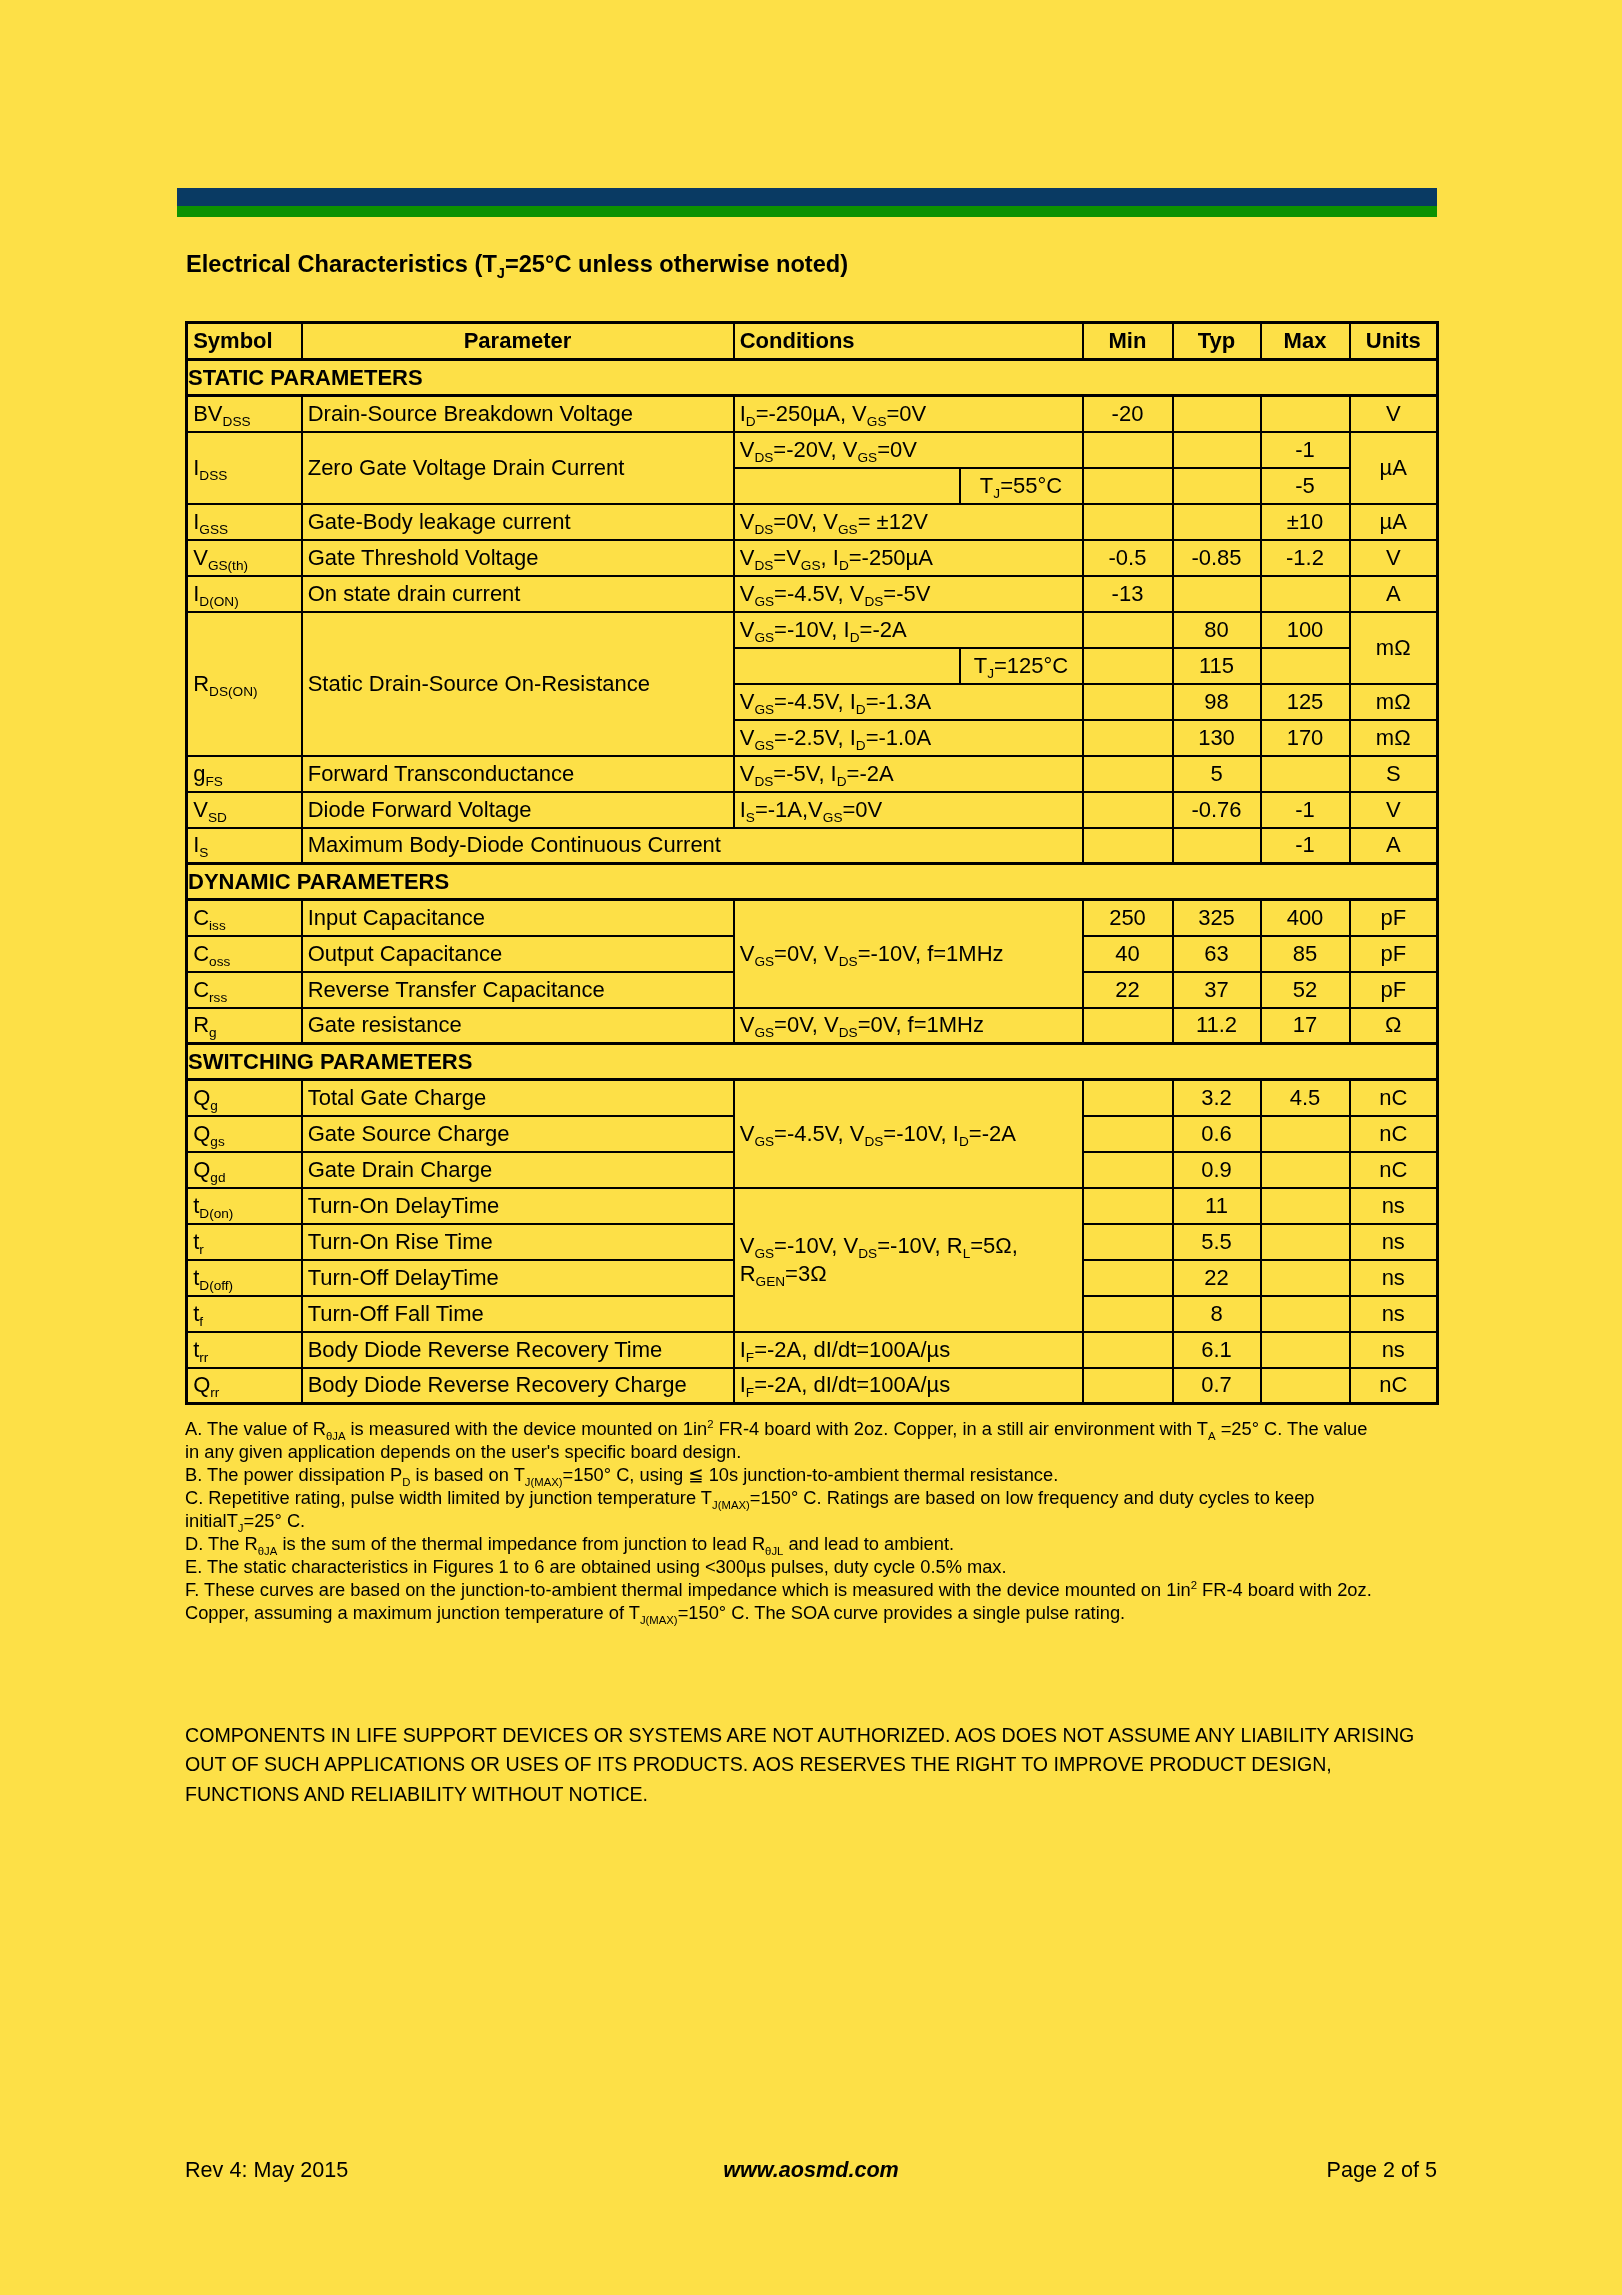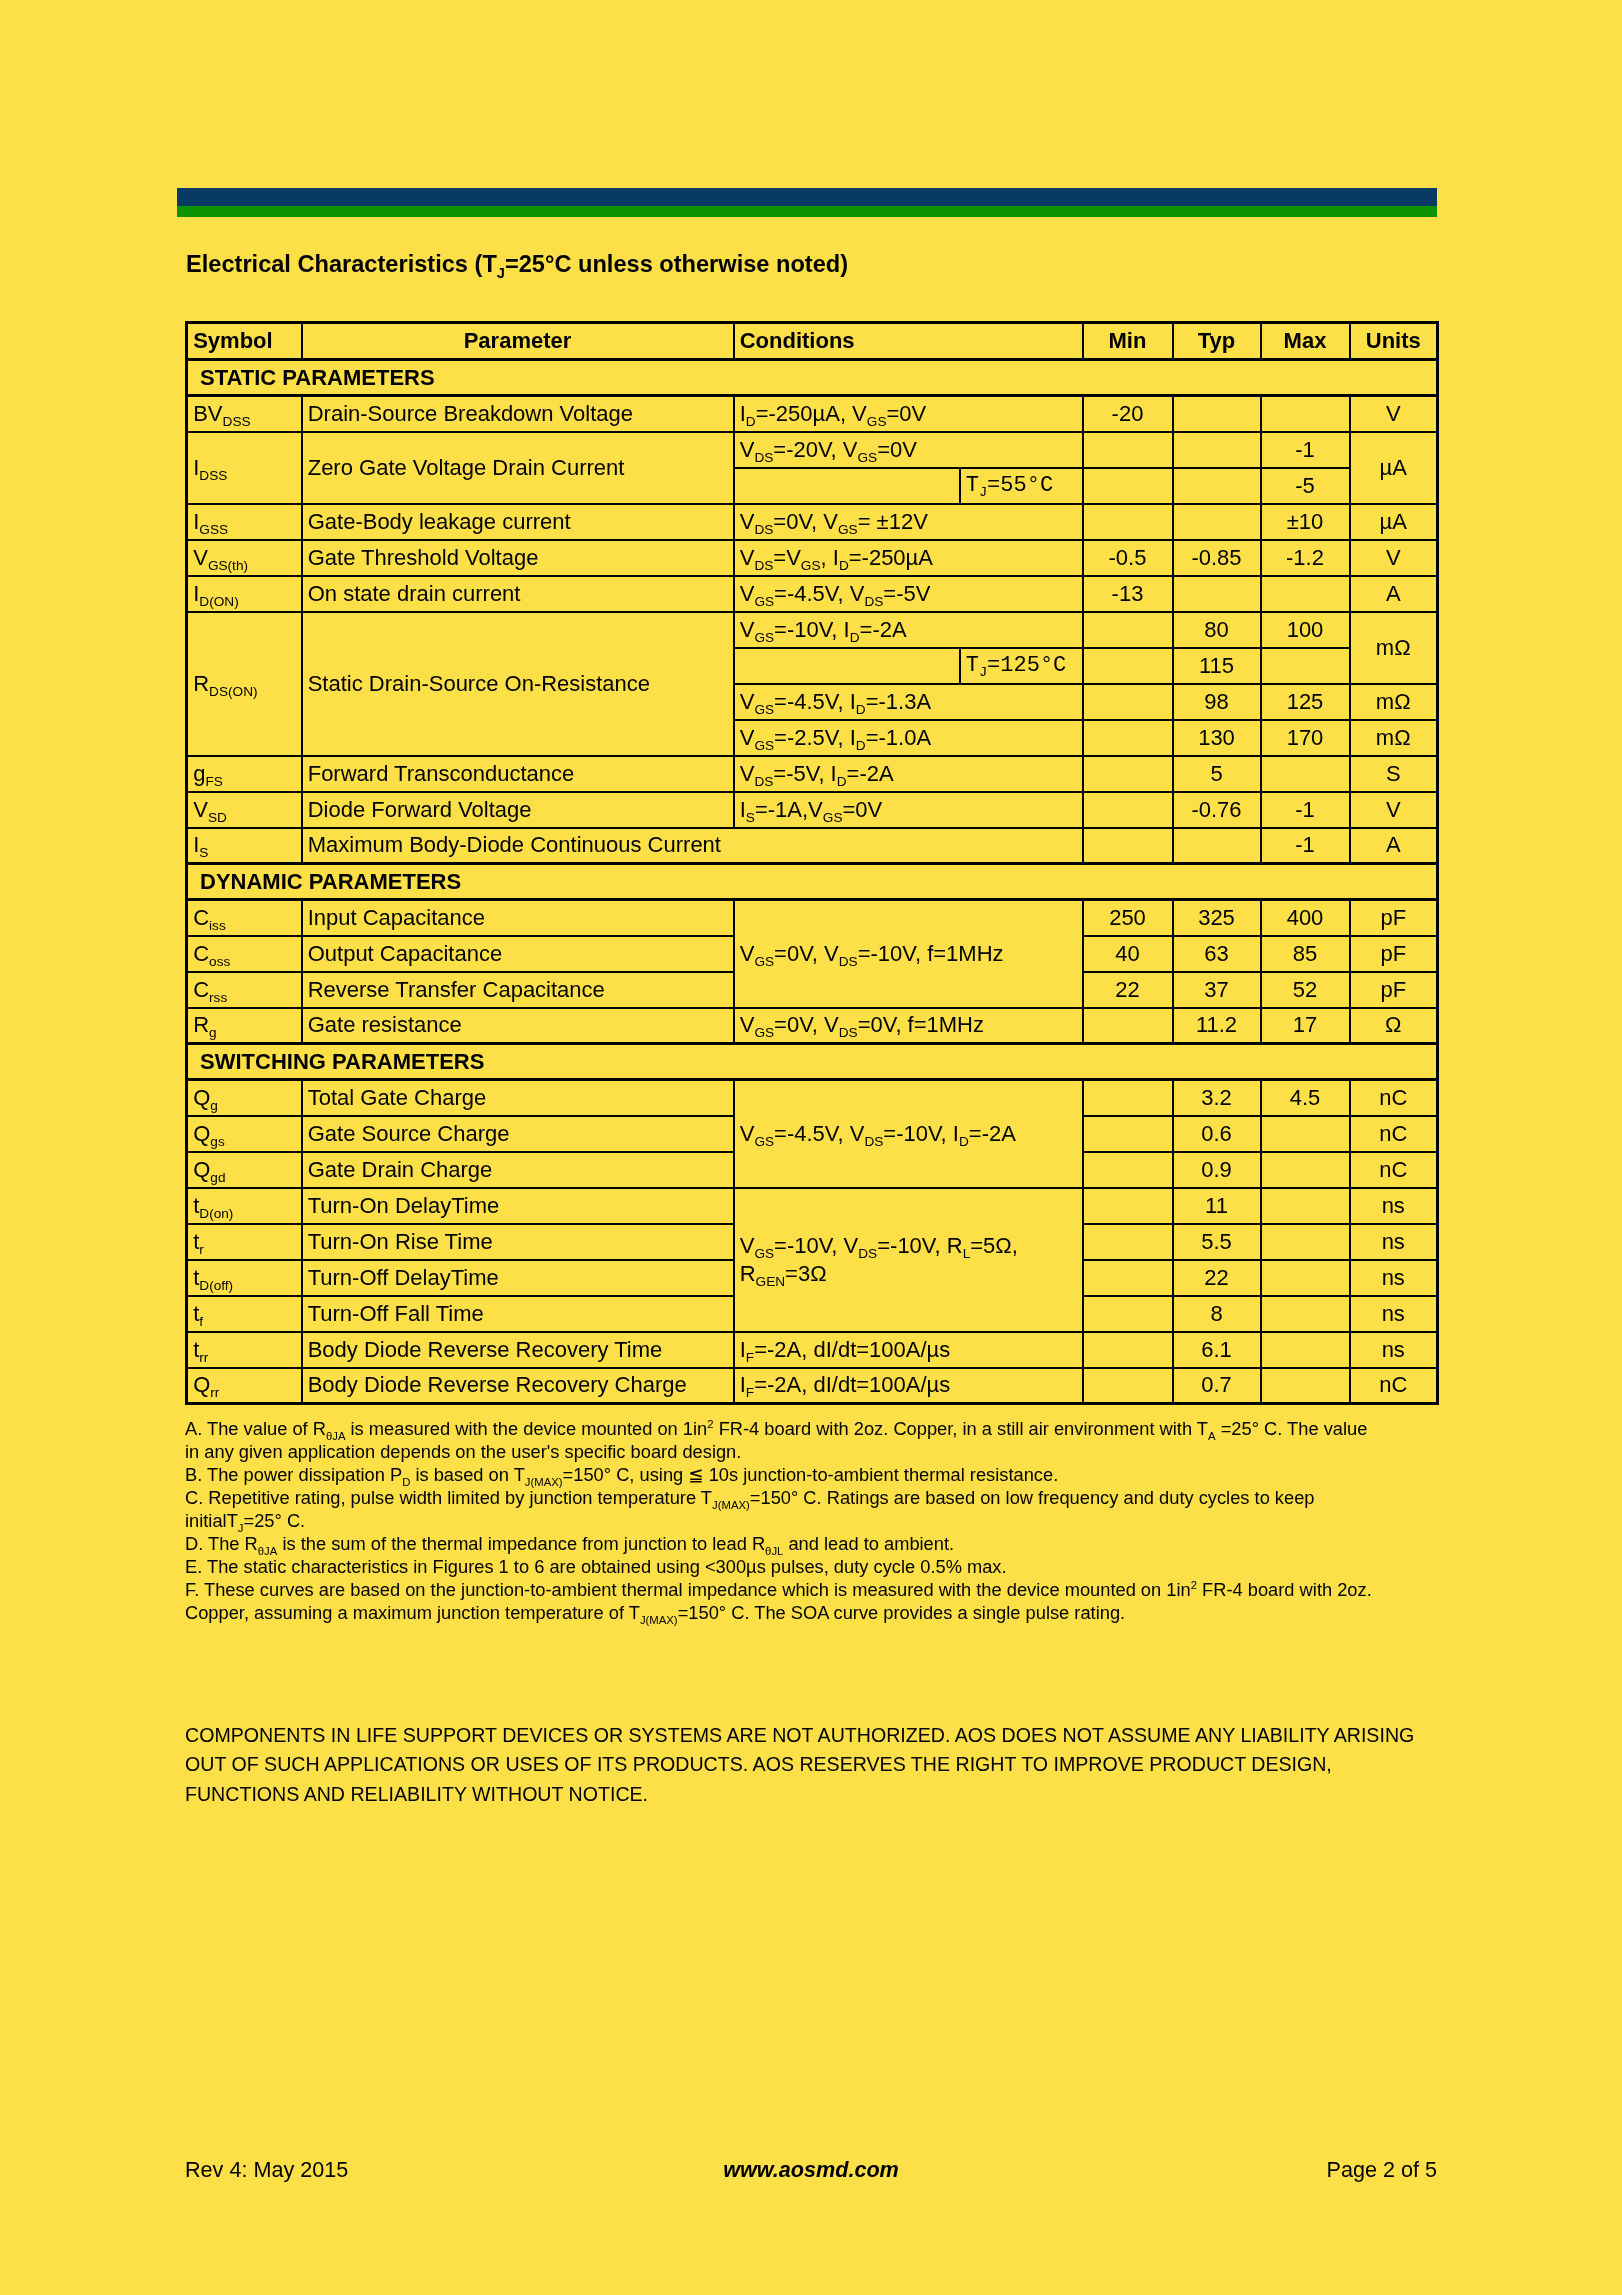--- a/index.html
+++ b/index.html
@@ -47,27 +47,27 @@
     white-space: nowrap;
   }
   table.ec tr { height: 36px; }
   table.ec thead tr { height: 37px; }
   table.ec thead th { font-weight: bold; text-align: center; border-bottom-width: 3.3px; }
   table.ec thead th.al { text-align: left; }
   tr.section { height: 34px; }
   tr.section td {
     font-weight: bold; text-align: left;
     border-top-width: 3.3px; border-bottom-width: 3.3px;
-    padding-left: 12px;
+    padding-left: 0;
   }
   td.sym { text-align: left; padding-left: 3.9px; }
   td.par { text-align: left; }
   td.cond { text-align: left; }
   td.num, td.unit { text-align: center; }
-  td.tj { text-align: left; padding-right: 7.9px; font-family: Liberation Mono, monospace; }
+  td.tj { text-align: center; padding-right: 7.9px; }
   td.bb0 { border-bottom-style: none; border-bottom-width: 0; }
   td.bt0 { border-top-style: none; border-top-width: 0; }
   sub { font-size: 0.62em; line-height: 0; }
   sup { font-size: 0.62em; line-height: 0; }
   .cond-line { display: block; line-height: 1.25; }
   
   .footnotes {
     position: absolute; left: 185px; top: 1417px; width: 1256px;
     font-size: 18.3px;
   }

